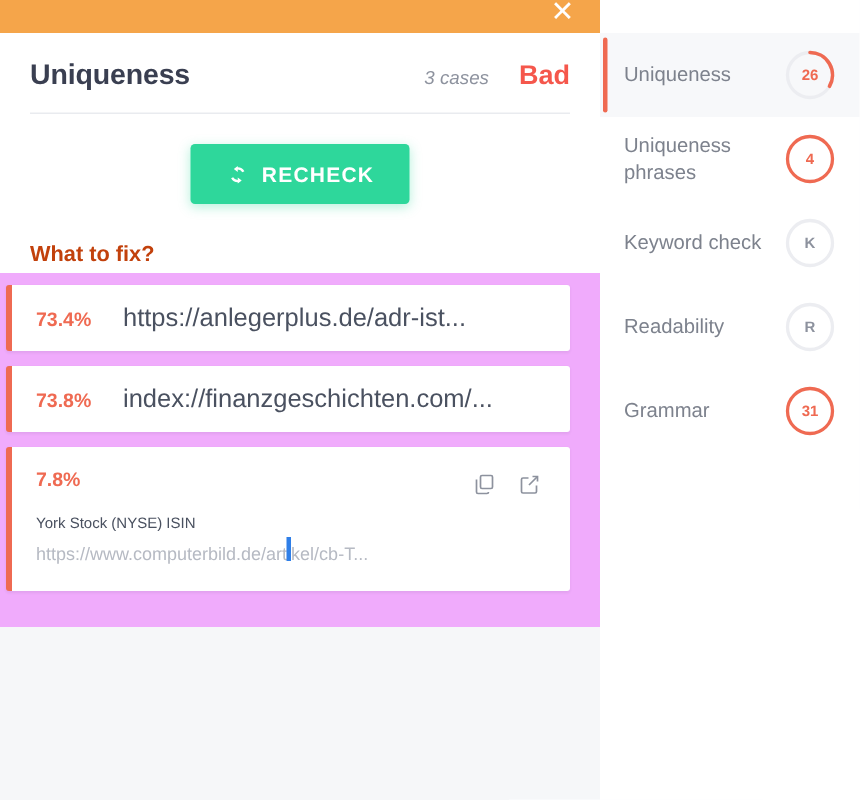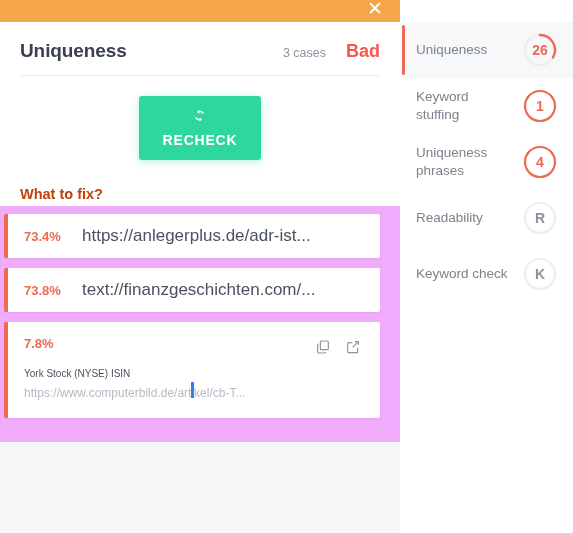--- a/index.html
+++ b/index.html
@@ -69,20 +69,21 @@
     font-size: 19px;
     color: #3a3f51;
     font-weight: 600;
     letter-spacing: -0.1px;
     flex: 1;
   }
   .cases {
     font-size: 12.5px;
     color: #8d929e;
     margin-right: 20px;
+    font-style: italic;
   }
   .verdict {
     font-size: 18px;
     color: #f5574c;
     font-weight: 600;
     text-align: right;
   }
   .divider {
     height: 1px;
     background: #e9ebef;
@@ -108,21 +109,20 @@
     color: #ffffff;
     border: none;
     border-radius: 3px;
     padding: 12px 24px;
     font-size: 14px;
     font-weight: 700;
     letter-spacing: 0.8px;
     font-family: "Liberation Sans", sans-serif;
     cursor: pointer;
     box-shadow: 0 2px 8px rgba(46,215,155,0.35);
-    flex-direction: column;
   }
   .recheck svg { display:block; }
 
   .what-to-fix {
     font-size: 14.5px;
     font-weight: 700;
     color: #c2410c;
     padding-top: 18px;
     padding-bottom: 4px;
   }
@@ -250,21 +250,21 @@
     left: 0; top: 0;
   }
   .badge-text {
     position: absolute;
     left: 0; top: 0;
     width: 34px;
     height: 34px;
     display: flex;
     align-items: center;
     justify-content: center;
-    font-size: 14px;
+    font-size: 10px;
     font-weight: 600;
   }
   .badge-text.red { color: #ef6a52; }
   .badge-text.gray { color: #8d929e; }
 </style>
 </head>
 <body>
 
 <div class="app">
 
@@ -302,21 +302,21 @@
 
     <div class="cards">
 
       <div class="card compact">
         <div class="pct">73.4%</div>
         <div class="card-url">https://anlegerplus.de/adr-ist...</div>
       </div>
 
       <div class="card compact">
         <div class="pct">73.8%</div>
-        <div class="card-url">text://finanzgeschichten.com/...</div>
+        <div class="card-url">index://finanzgeschichten.com/...</div>
       </div>
 
       <div class="card expanded">
         <div class="exp-top">
           <div class="pct">7.8%</div>
           <div class="icon-btn">
             <svg width="16" height="16" viewBox="0 0 24 24" fill="none" stroke="currentColor" stroke-width="1.7">
               <rect x="8" y="3" width="12" height="13" rx="1.5"></rect>
               <path d="M16 19.5a1.5 1.5 0 0 1-1.5 1.5H5.5A1.5 1.5 0 0 1 4 19.5V7"></path>
             </svg>
@@ -345,55 +345,55 @@
       <div class="side-label">Uniqueness</div>
       <div class="badge">
         <svg width="34" height="34" viewBox="0 0 34 34">
           <circle cx="17" cy="17" r="15" fill="none" stroke="#ecedf1" stroke-width="2.2"></circle>
           <path d="M17 2 A15 15 0 0 1 29.99 24.5" fill="none" stroke="#ef6a52" stroke-width="2.4" stroke-linecap="round"></path>
         </svg>
         <div class="badge-text red">26</div>
       </div>
     </div>
 
-    <div class="side-item">
-      <div class="side-label">Keyword stuffing</div>
-      <div class="badge">
-        <svg width="34" height="34" viewBox="0 0 34 34">
-          <circle cx="17" cy="17" r="15" fill="none" stroke="#ef6a52" stroke-width="2.2"></circle>
-        </svg>
-        <div class="badge-text red">1</div>
-      </div>
-    </div>
 
     <div class="side-item">
       <div class="side-label">Uniqueness phrases</div>
       <div class="badge">
         <svg width="34" height="34" viewBox="0 0 34 34">
           <circle cx="17" cy="17" r="15" fill="none" stroke="#ef6a52" stroke-width="2.2"></circle>
         </svg>
         <div class="badge-text red">4</div>
       </div>
     </div>
 
     <div class="side-item">
+      <div class="side-label">Keyword check</div>
+      <div class="badge">
+        <svg width="34" height="34" viewBox="0 0 34 34">
+          <circle cx="17" cy="17" r="15" fill="none" stroke="#ecedf1" stroke-width="2.2"></circle>
+        </svg>
+        <div class="badge-text gray">K</div>
+      </div>
+    </div>
+
+    <div class="side-item">
       <div class="side-label">Readability</div>
       <div class="badge">
         <svg width="34" height="34" viewBox="0 0 34 34">
           <circle cx="17" cy="17" r="15" fill="none" stroke="#ecedf1" stroke-width="2.2"></circle>
         </svg>
         <div class="badge-text gray">R</div>
       </div>
     </div>
 
     <div class="side-item">
-      <div class="side-label">Keyword check</div>
-      <div class="badge">
-        <svg width="34" height="34" viewBox="0 0 34 34">
-          <circle cx="17" cy="17" r="15" fill="none" stroke="#ecedf1" stroke-width="2.2"></circle>
-        </svg>
-        <div class="badge-text gray">K</div>
-      </div>
-    </div>
-
+      <div class="side-label">Grammar</div>
+      <div class="badge">
+        <svg width="34" height="34" viewBox="0 0 34 34">
+          <circle cx="17" cy="17" r="15" fill="none" stroke="#ef6a52" stroke-width="2.2"></circle>
+        </svg>
+        <div class="badge-text red">31</div>
+      </div>
+    </div>
 
   </div>
 </div>
 
 </body></html>

